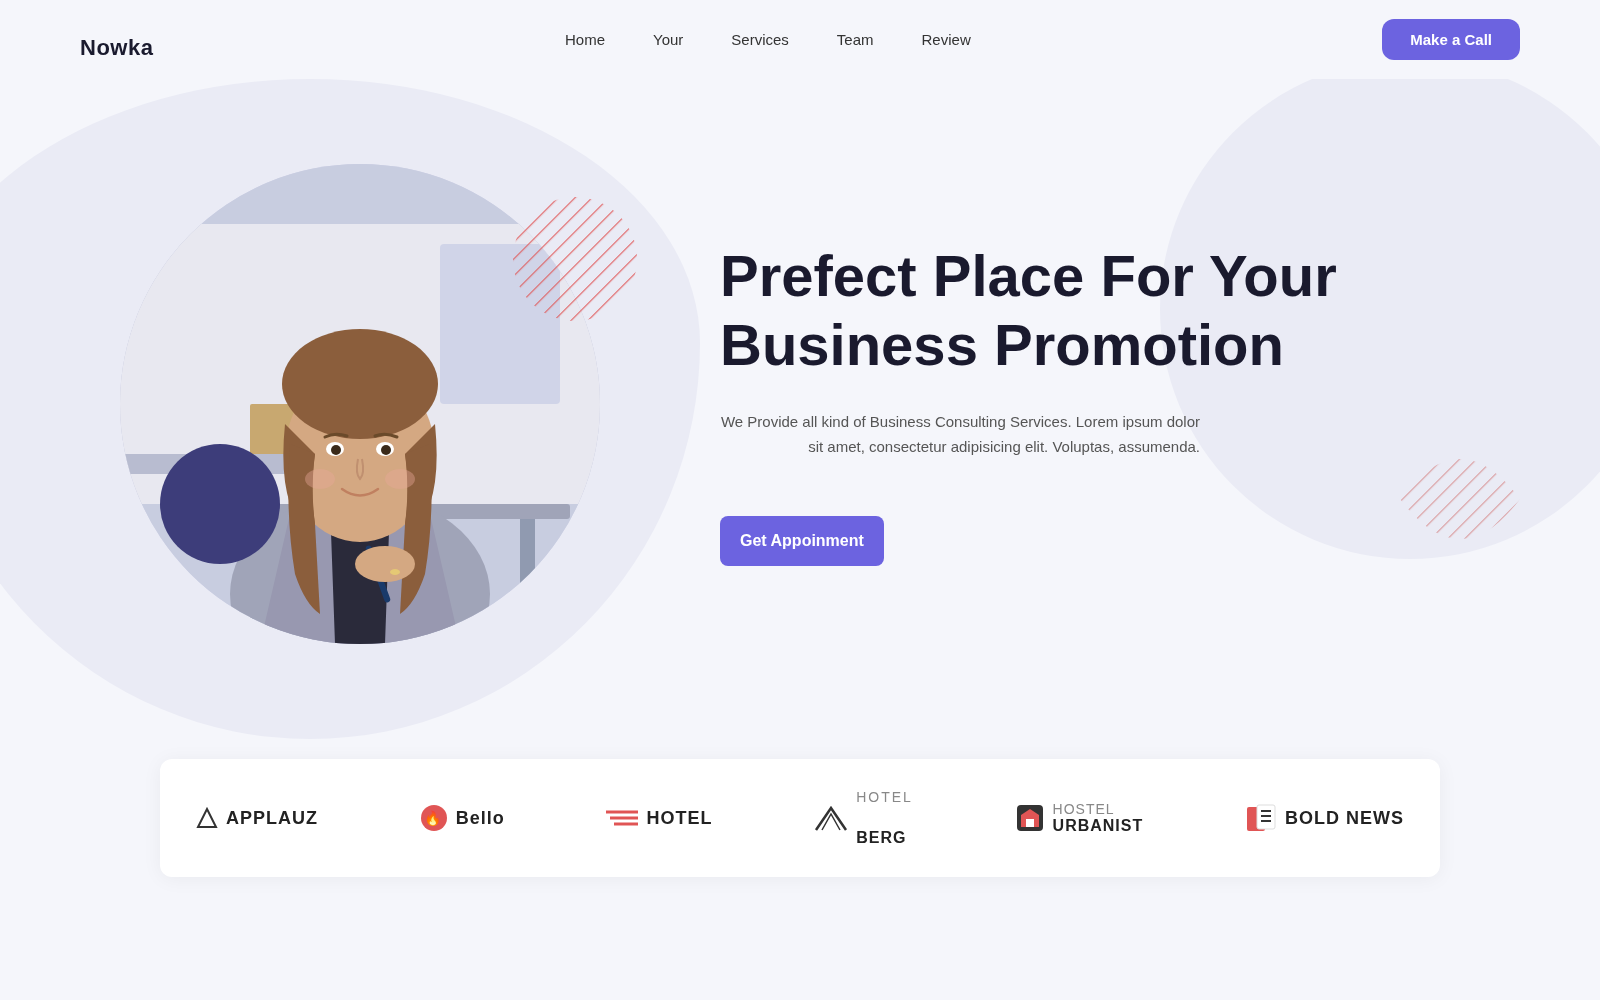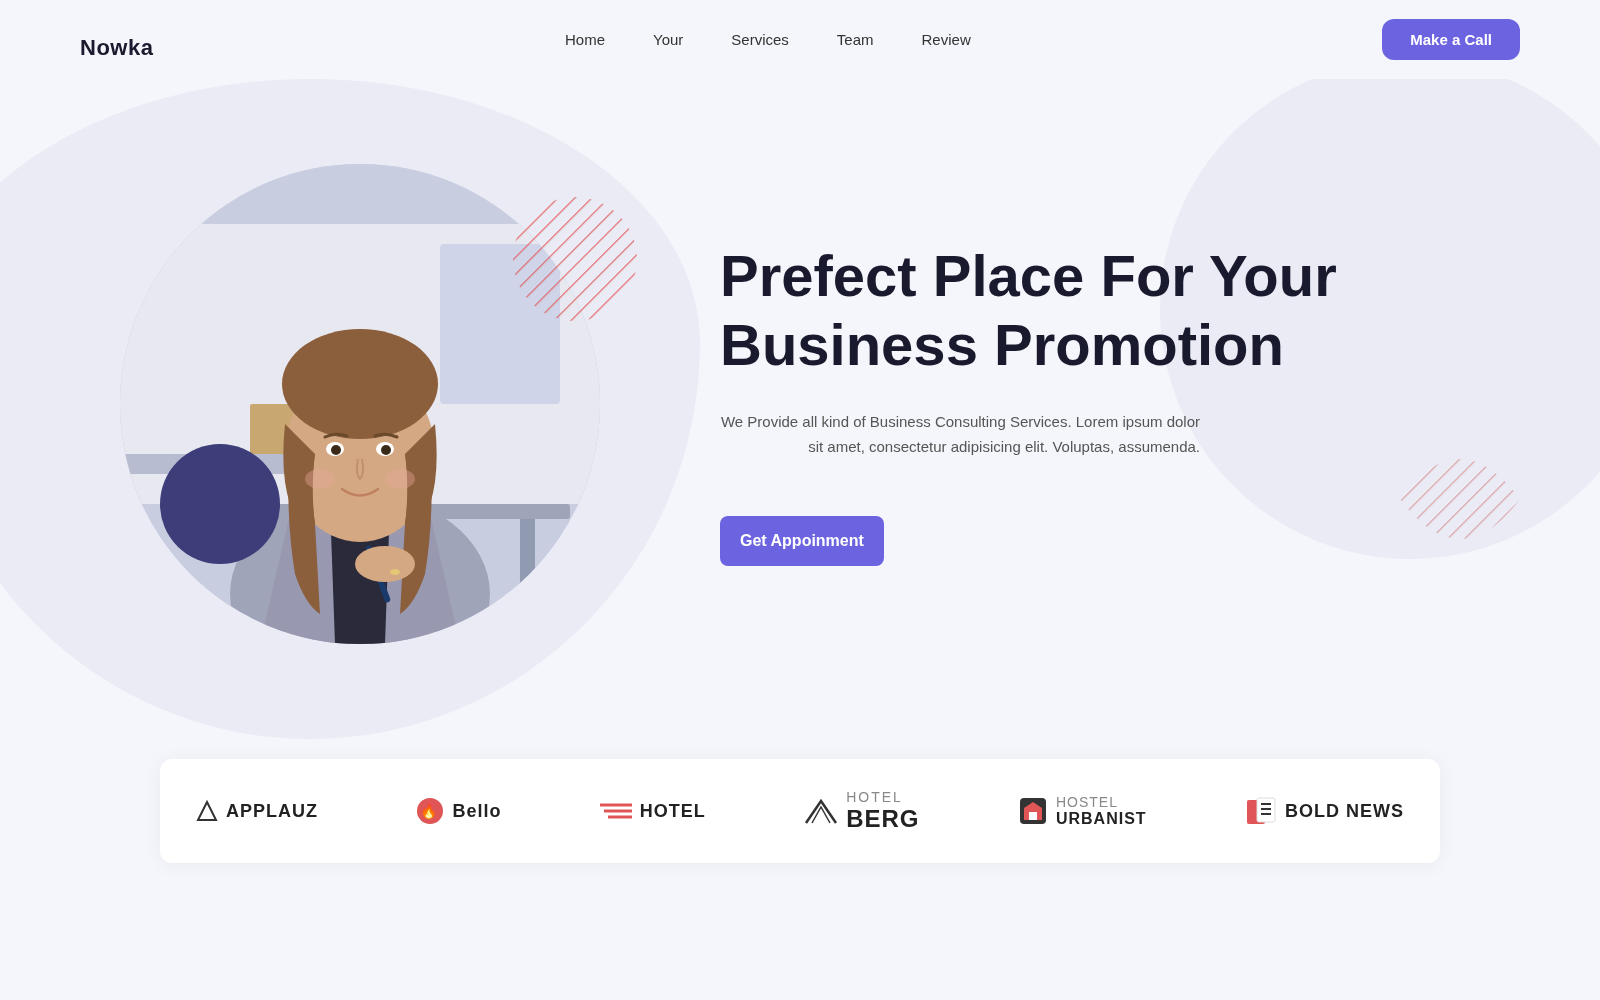--- a/index.html
+++ b/index.html
@@ -345,21 +345,21 @@
     <span>HOTEL</span>
   </div>
 
   <div class="brand-item">
     <svg width="34" height="28" viewBox="0 0 34 28">
       <polyline points="2,26 17,4 32,26" fill="none" stroke="#333" stroke-width="2.5"></polyline>
       <polyline points="8,26 17,10 26,26" fill="none" stroke="#333" stroke-width="1.5"></polyline>
     </svg>
     <div>
       <div style="font-size:14px;font-weight:500;color:#888;letter-spacing:2px;">HOTEL</div>
-      <div style="font-size:24px;font-weight:800;letter-spacing:1px;">BERG</div>
+      <div style="font-size:16px;font-weight:800;letter-spacing:1px;margin-top:24px;">BERG</div>
     </div>
   </div>
 
   <div class="brand-item">
     <svg width="30" height="30" viewBox="0 0 30 30">
       <rect x="2" y="2" width="26" height="26" rx="4" fill="#333"></rect>
       <polygon points="15,6 24,12 24,24 6,24 6,12" fill="#e05555"></polygon>
       <rect x="11" y="16" width="8" height="8" fill="#fff"></rect>
     </svg>
     <div>

